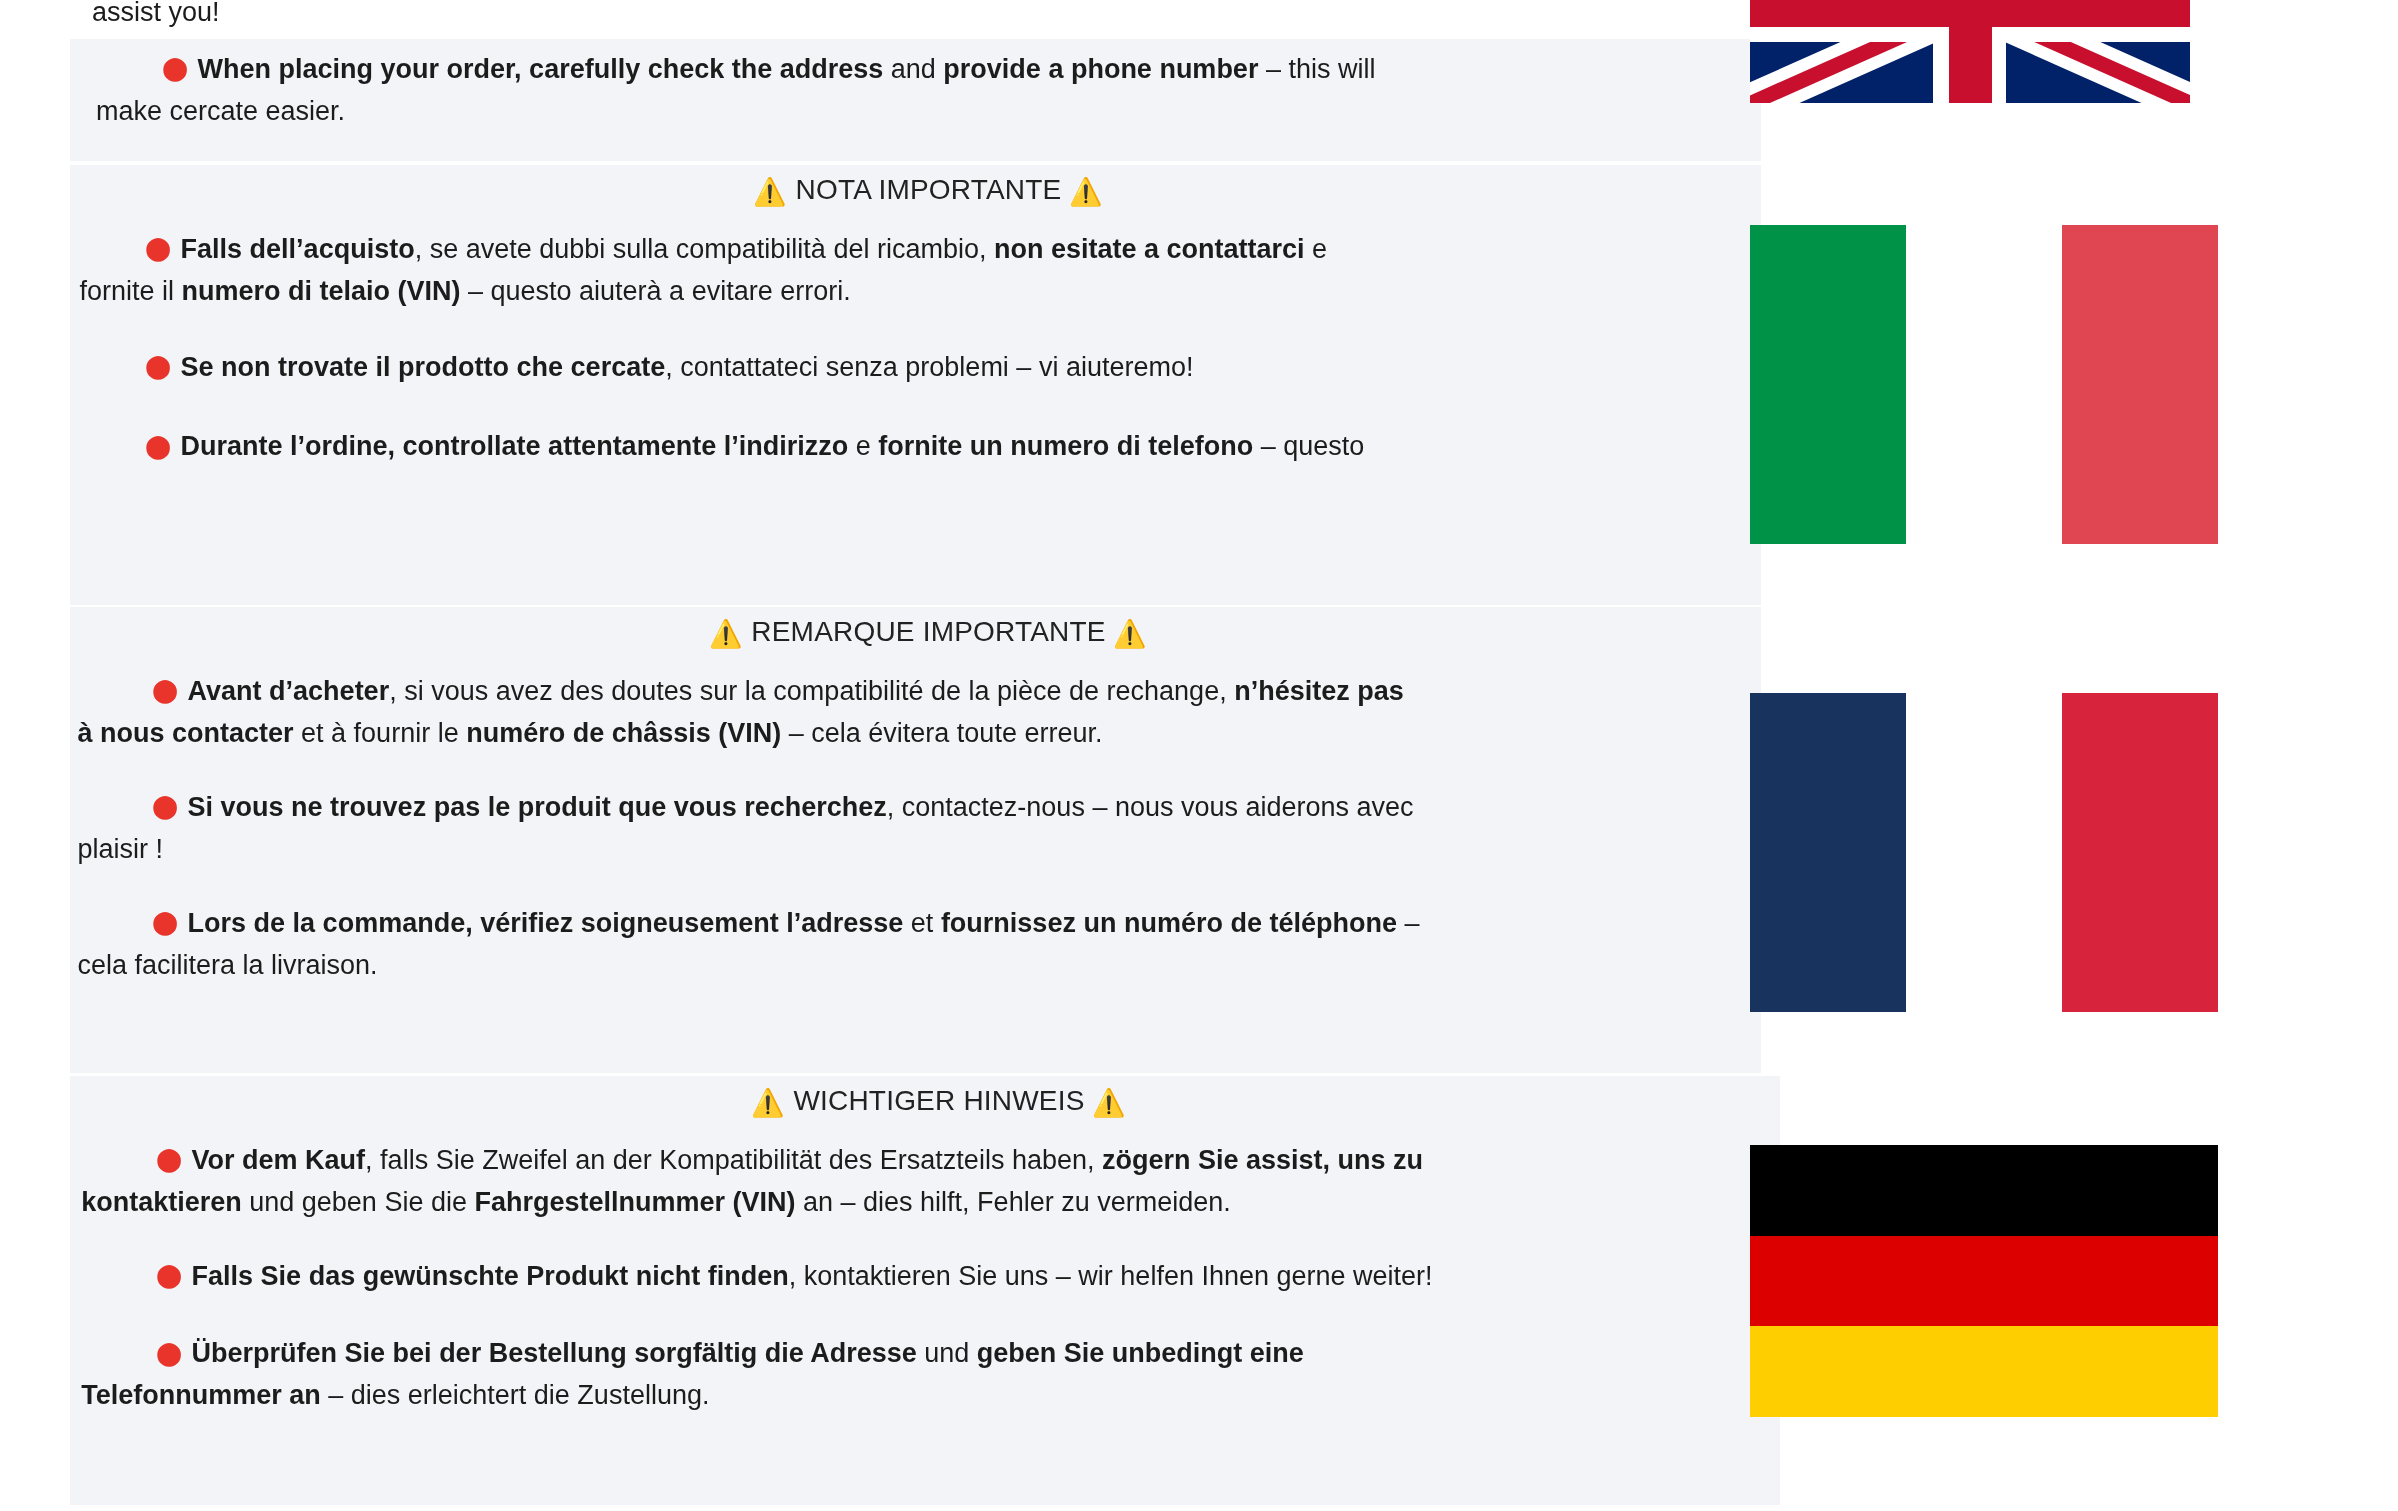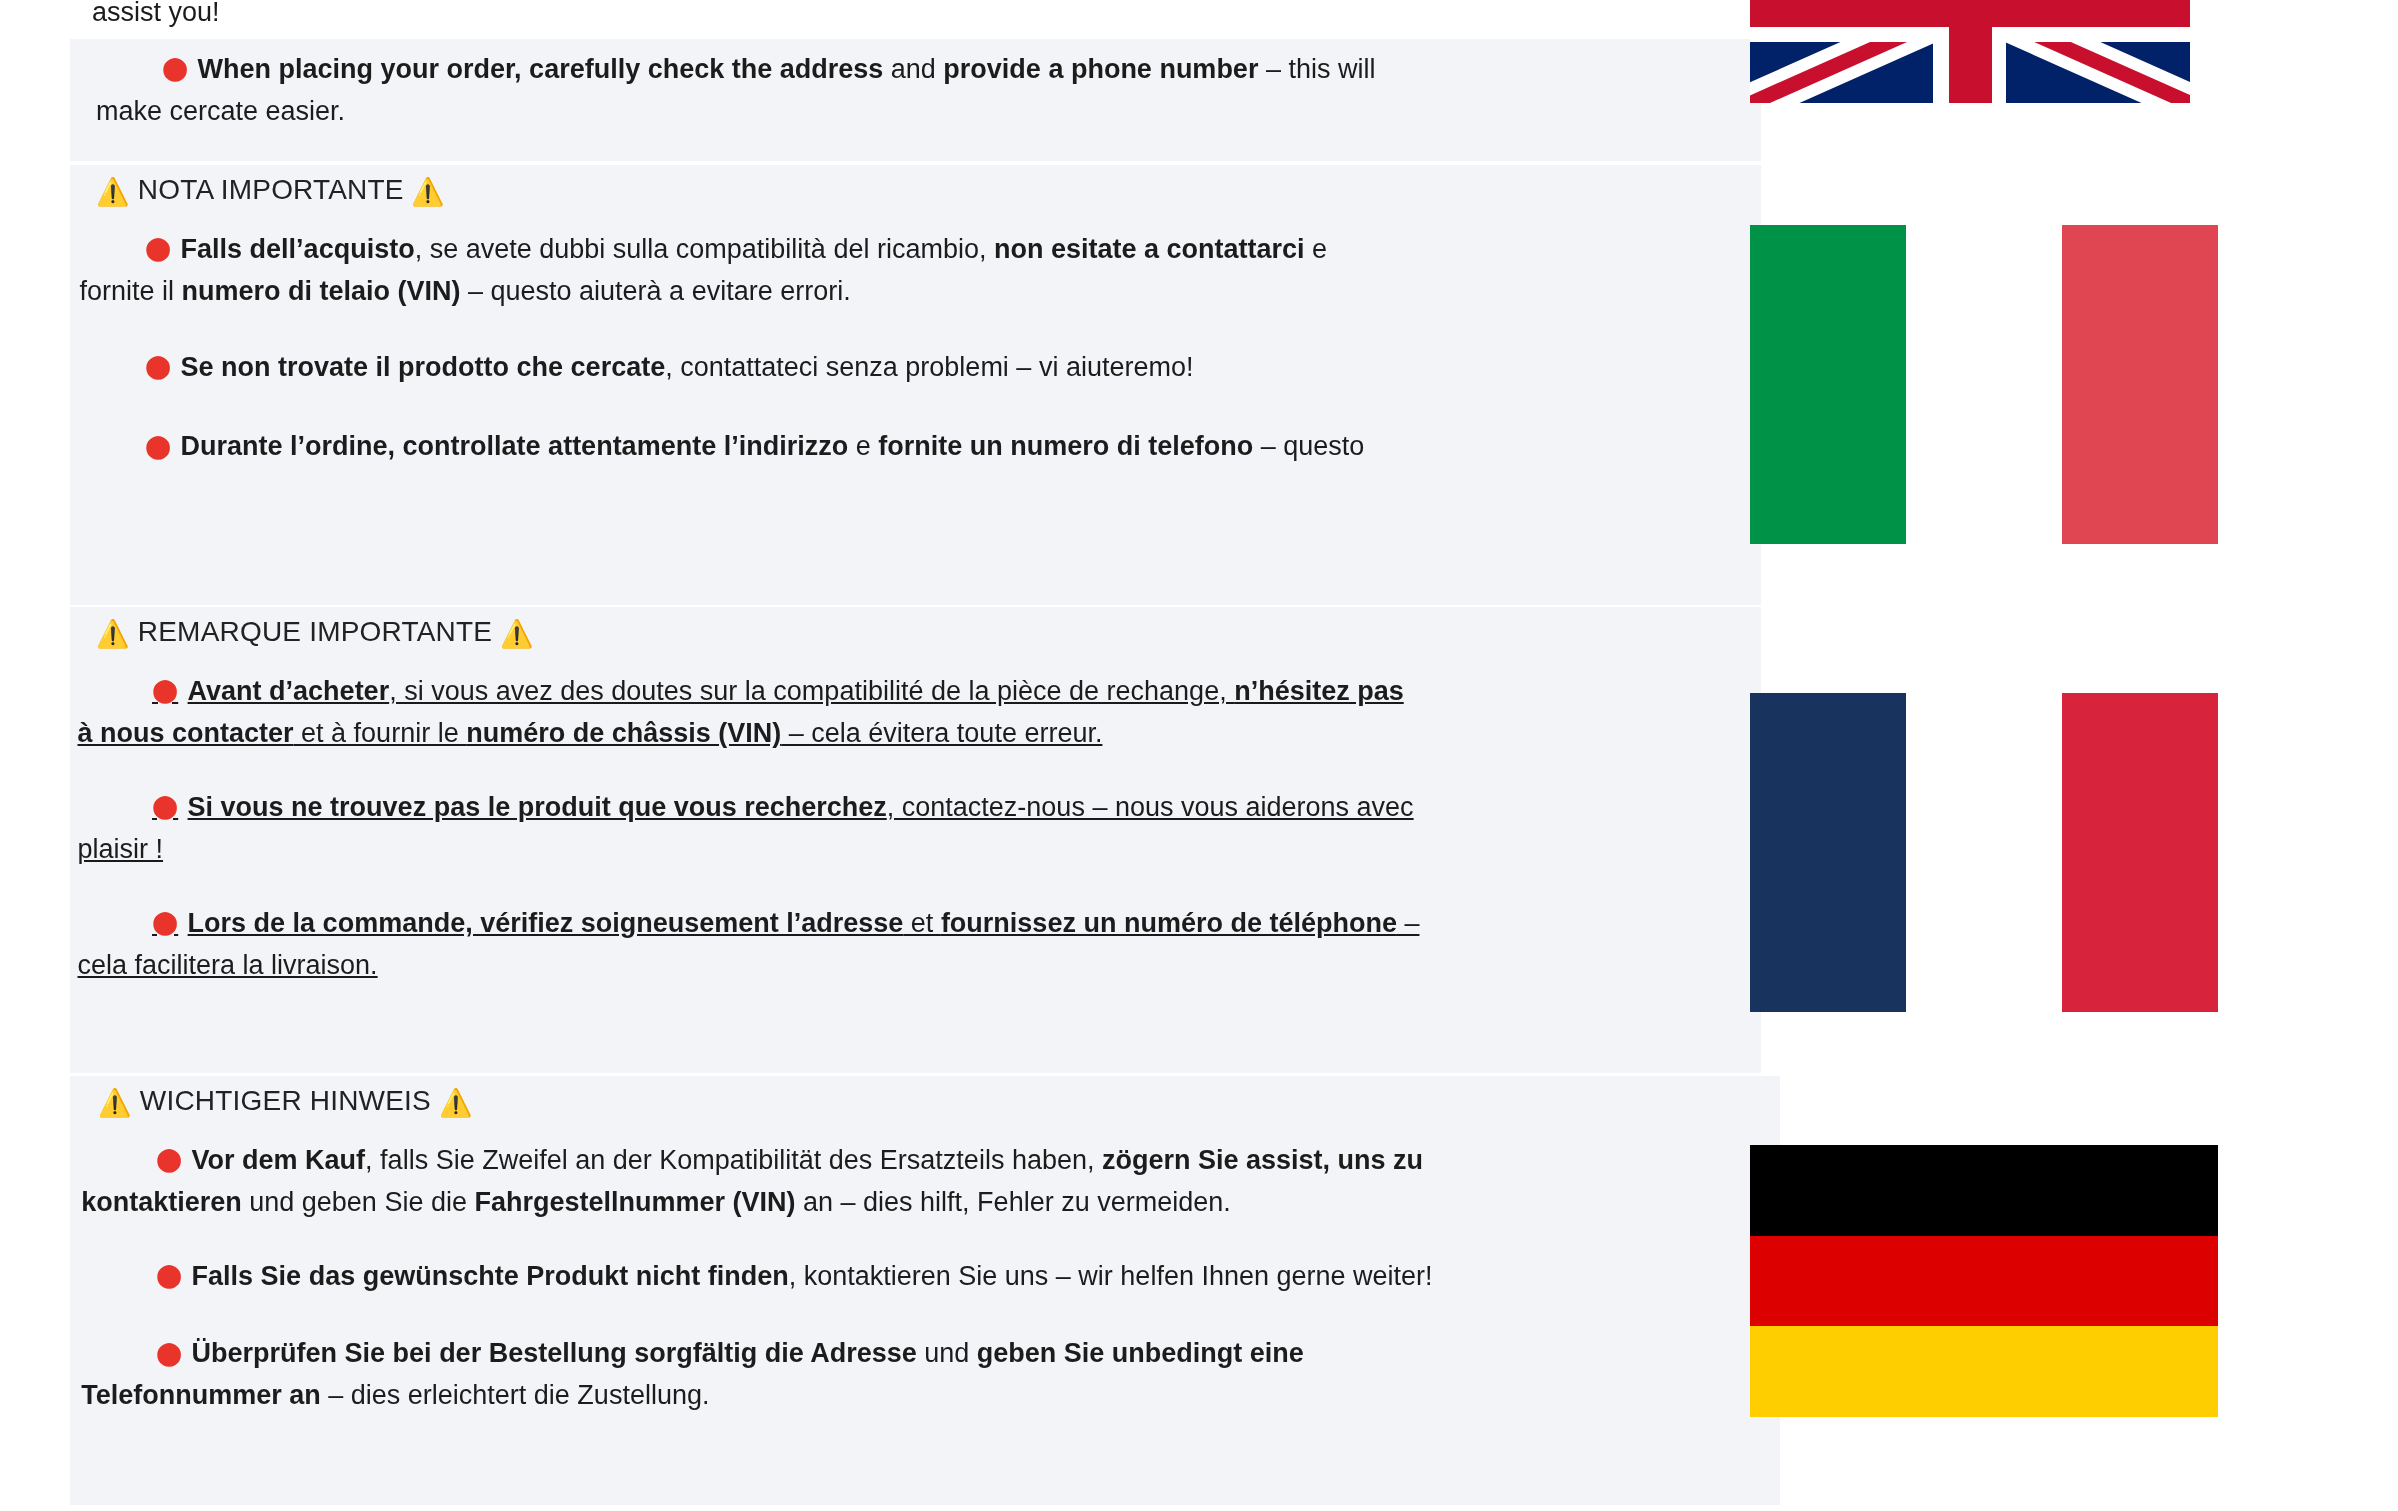--- a/index.html
+++ b/index.html
@@ -41,20 +41,21 @@
     background: transparent;
   }
 
   .heading {
     font-size: 28px;
     letter-spacing: 0.2px;
     color: #222;
     padding: 7.5px 0 3.7px 26px;
     font-weight: 400;
     white-space: nowrap;
+    text-align: center;
   }
   .heading .warn {
     font-size: 27px;
     vertical-align: -1.9px;
   }
 
   .bullet-line {
     font-size: 27px;
     line-height: 1.42;
     color: #1c1c1c;
@@ -244,21 +245,21 @@
     </div>
 
     <div class="block" style="top:607px;height:54px;">
       <div class="heading" style="padding-left:26px;">
         <span class="warn">⚠️</span>
         <span>REMARQUE IMPORTANTE</span>
         <span class="warn">⚠️</span>
       </div>
     </div>
 
-    <div class="block" style="top:661px;height:412px;text-decoration:underline;">
+    <div class="block" style="top:661px;height:412px;">
       <p class="bullet-line" style="padding-left:82px;">
         <span class="dot">⬤</span><b>Avant d’acheter</b><span>, si vous avez des doutes sur la compatibilité de la pièce de rechange, </span><b>n’hésitez pas</b>
       </p>
       <p class="cont" style="padding-left:7.5px;">
         <b>à nous contacter</b><span> et à fournir le </span><b>numéro de châssis (VIN)</b><span> – cela évitera toute erreur.</span>
       </p>
       <p class="bullet-line" style="padding-left:82px;margin-top:26px;">
         <span class="dot">⬤</span><b>Si vous ne trouvez pas le produit que vous recherchez</b><span>, contactez-nous – nous vous aiderons avec</span>
       </p>
       <p class="cont" style="padding-left:7.5px;">plaisir !</p>

